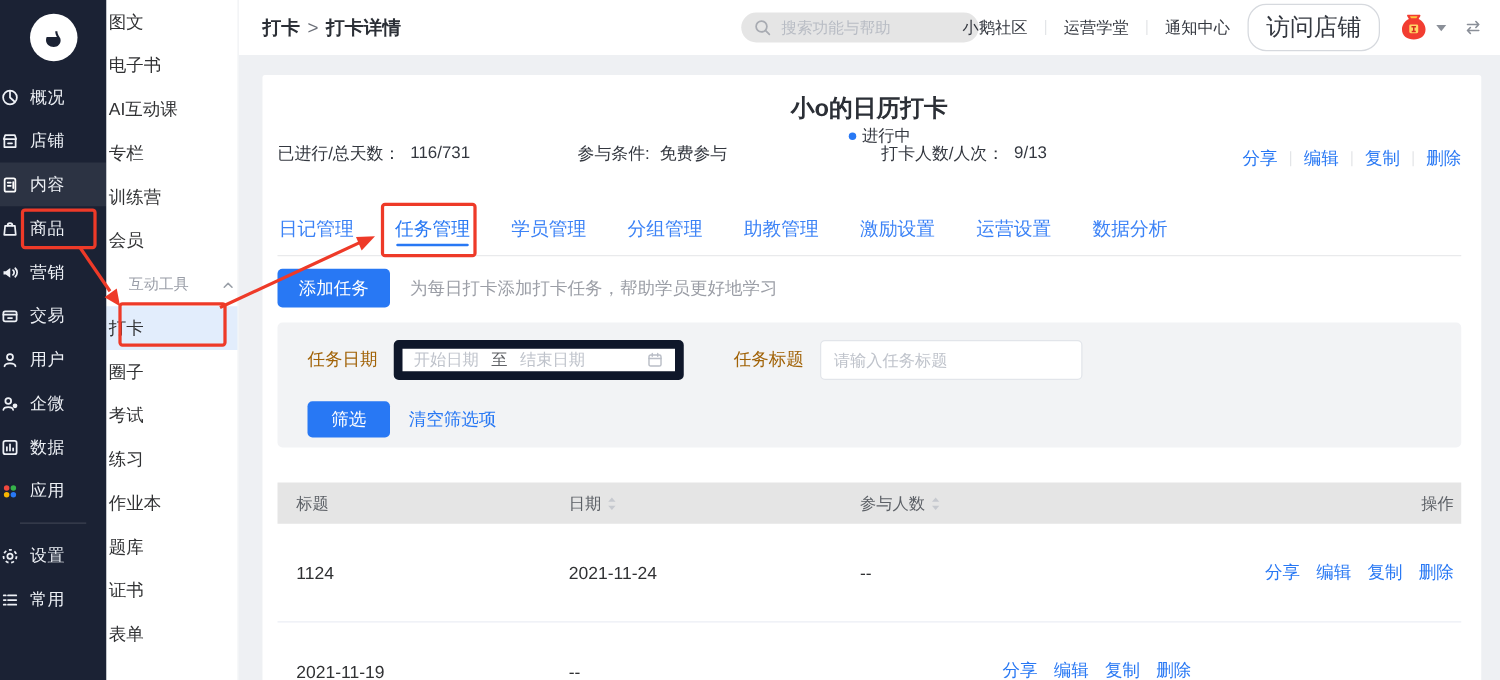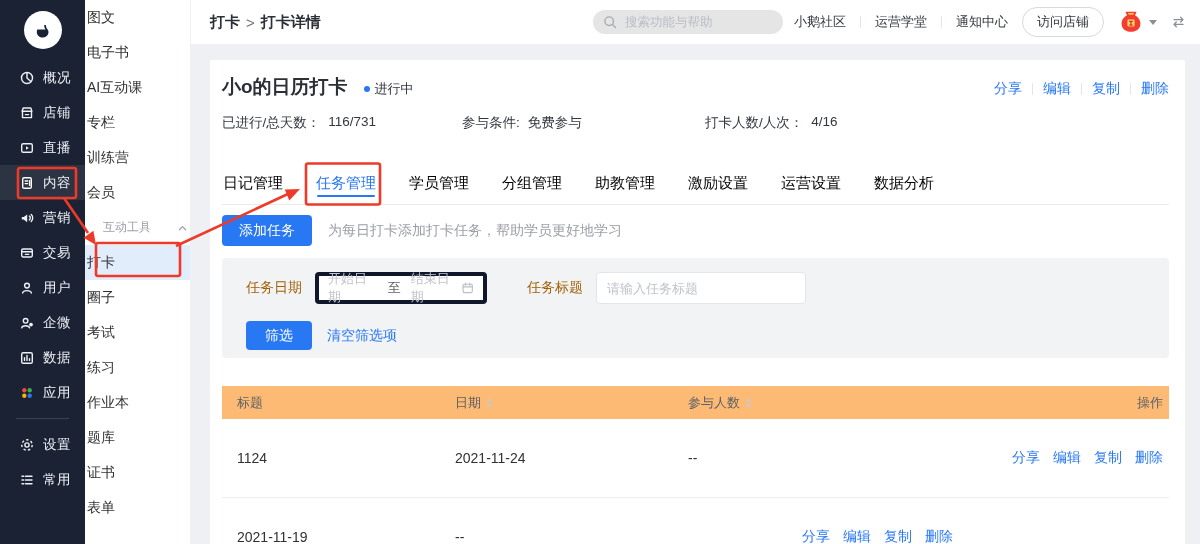--- a/index.html
+++ b/index.html
@@ -7,85 +7,85 @@
     width:1200px;height:544px;position:relative;overflow:hidden;
     font-family:"Liberation Sans","DejaVu Sans",sans-serif;
     background:#eef0f3;color:#303133;
     -webkit-font-smoothing:antialiased;
   }
   
   .sidebar{position:absolute;left:0;top:0;width:85px;height:544px;background:#1b2234;z-index:5;}
   .logo-wrap{height:60px;display:flex;align-items:center;justify-content:center;}
   .logo{width:38px;height:38px;background:#fff;border-radius:50%;display:flex;align-items:center;justify-content:center;}
   .nav{display:flex;flex-direction:column;}
-  .nav-item{height:35px;display:flex;align-items:center;padding-left:19px;cursor:pointer;color:#eef1f6;font-size:13.5px;}
+  .nav-item{height:35px;display:flex;align-items:center;cursor:pointer;color:#eef1f6;font-size:13.5px;}
   .nav-item .lbl{margin-left:8px;letter-spacing:.5px;}
   .nav-item.active{background:rgba(255,255,255,.08);}
   .nav-divider{height:1px;background:rgba(255,255,255,.14);margin:8px 16px;}
   .nav-item svg{flex:0 0 auto;}
   
   .submenu{position:absolute;left:85px;top:0;width:105px;height:544px;background:#fff;border-right:1px solid #f0f1f3;z-index:4;}
   .sub-item{height:35px;display:flex;align-items:center;padding-left:2px;font-size:14px;color:#303133;cursor:pointer;}
   .sub-item.active{background:#e2edfc;}
   .sub-section{height:35px;display:flex;align-items:center;padding-left:18px;font-size:12px;color:#9a9ea8;}
   .sub-section svg{margin-left:26px;}
   
   .topbar{position:absolute;left:190px;top:0;width:1010px;height:44px;background:#fff;display:flex;align-items:center;z-index:3;}
   .breadcrumb{margin-left:20px;font-size:15px;font-weight:bold;color:#2b2f36;display:flex;align-items:center;gap:6px;}
   .breadcrumb .sep{color:#6b6f78;font-weight:normal;}
   .search-box{position:absolute;left:403px;top:10px;width:170px;height:24px;background:#e5e5e5;border-radius:13px;display:flex;align-items:center;padding:0 10px;gap:6px;}
   .search-box input{border:none;outline:none;background:transparent;font-size:12.5px;color:#606266;width:120px;font-family:inherit;}
   .search-box input::placeholder{color:#b8bcc4;}
   .top-right{position:absolute;right:14px;top:0;height:44px;display:flex;align-items:center;gap:14px;}
   .top-link{font-size:13px;color:#33373f;cursor:pointer;white-space:nowrap;}
   .v-sep{width:1px;height:12px;background:#e3e5e8;}
-  .visit-btn{border:1px solid #d6d9de;border-radius:15px;padding:5px 14px;font-size:13px;color:#33373f;background:#fff;cursor:pointer;white-space:nowrap;}
+  .visit-btn{border:1px solid #d6d9de;border-radius:15px;padding:5px 14px;font-size:19px;color:#33373f;background:#fff;cursor:pointer;white-space:nowrap;}
   .avatar-wrap{display:flex;align-items:center;gap:5px;cursor:pointer;}
   .caret-down{width:0;height:0;border-left:4.5px solid transparent;border-right:4.5px solid transparent;border-top:5.5px solid #8a8f98;}
   
   .card{position:absolute;left:210px;top:60px;width:975px;height:560px;background:#fff;border-radius:2px;z-index:2;}
-  .title-row{position:absolute;left:12px;right:16px;top:14px;height:30px;display:flex;}
+  .title-row{position:absolute;left:12px;right:16px;top:14px;height:30px;display:flex;align-items:center;flex-direction:column;}
   .page-title{font-size:19px;font-weight:bold;color:#2b2f36;}
   .status{display:flex;align-items:center;margin-left:16px;gap:5px;}
   .status-dot{width:6px;height:6px;border-radius:50%;background:#2878f4;}
   .status-text{font-size:13px;color:#33373f;}
   .title-actions{margin-left:auto;display:flex;align-items:center;gap:10px;}
   .blue-link{color:#2878f4;font-size:14px;cursor:pointer;text-decoration:none;white-space:nowrap;}
   .info-row{position:absolute;left:12px;right:16px;top:54px;height:18px;display:flex;font-size:13.5px;color:#33373f;}
   .info-item{display:flex;}
   .info-item .ilabel{margin-right:8px;}
   .info-item:nth-child(1){width:240px;}
   .info-item:nth-child(2){width:243px;}
   .info-item:nth-child(3){width:237px;}
   
   .tabs{position:absolute;left:12px;right:16px;top:103px;height:41px;display:flex;gap:31px;border-bottom:1px solid #e9eaec;}
-  .tab{font-size:15px;color:#000000;display:flex;align-items:center;cursor:pointer;position:relative;padding:0 1px;}
+  .tab{font-size:15px;color:#3b82f6;display:flex;align-items:center;cursor:pointer;position:relative;padding:0 1px;}
   .tab.active{color:#2878f4;}
   .tab.active:after{content:"";position:absolute;left:2px;right:2px;bottom:7px;height:2.5px;border-radius:2px;background:#2878f4;}
   
   .toolbar{position:absolute;left:12px;right:16px;top:155px;height:31px;display:flex;align-items:center;}
   .btn-primary{background:#2878f4;color:#fff;border:none;border-radius:4px;font-size:14px;height:31px;padding:0 17px;cursor:pointer;font-family:inherit;}
   .toolbar-hint{margin-left:16px;font-size:14px;color:#9b9ea6;}
   
   .filter-panel{position:absolute;left:12px;right:16px;top:198px;height:100px;background:#f2f3f5;border-radius:4px;}
   .filter-row1{position:absolute;left:24px;top:14px;display:flex;align-items:center;}
   .flabel{font-size:14px;color:#a16207;margin-right:13px;}
-  .date-range{width:172px;height:32px;background:#fff;border:4px solid #0f172a;border-radius:4px;display:flex;align-items:center;padding:0 9px;box-sizing:border-box;cursor:text;}
+  .date-range{width:232px;height:32px;background:#fff;border:7px solid #0f172a;border-radius:4px;display:flex;align-items:center;padding:0 9px;box-sizing:border-box;cursor:text;}
   .ph{font-size:13px;color:#bfc3cb;}
   .to-txt{font-size:13px;color:#606266;margin:0 10px;}
   .date-range svg{margin-left:auto;}
   .text-input{width:210px;height:32px;background:#fff;border:1px solid #e2e5ea;border-radius:4px;margin-left:0;padding:0 10px;box-sizing:border-box;font-size:13px;color:#0f172a;outline:none;font-family:inherit;}
   .text-input::placeholder{color:#bfc3cb;}
   .ftitle{margin-left:40px;}
   .filter-row2{position:absolute;left:24px;top:63px;display:flex;align-items:center;}
   .btn-filter{background:#2878f4;color:#fff;border:none;border-radius:4px;font-size:14px;height:29px;padding:0 19px;cursor:pointer;font-family:inherit;}
   .clear-link{margin-left:15px;font-size:14px;color:#2878f4;cursor:pointer;}
   
   .table{position:absolute;left:12px;right:16px;top:326px;}
-  .thead{height:33px;background:#fdba74;display:grid;grid-template-columns:218px 233px 1fr 210px;align-items:center;padding:0 6px 0 15px;font-size:13px;color:#5c6066;}
+  .thead{height:33px;background:#e5e5e5;display:grid;grid-template-columns:218px 233px 1fr 210px;align-items:center;padding:0 6px 0 15px;font-size:13px;color:#5c6066;}
   .thead .th{display:flex;align-items:center;gap:4px;}
   .thead .th.op{justify-content:flex-end;}
   .trow{height:78px;display:grid;grid-template-columns:218px 233px 1fr 210px;align-items:center;padding:0 6px 0 15px;font-size:14px;color:#303133;border-bottom:1px solid #ebeef5;}
   .row-actions{display:flex;justify-content:flex-end;gap:13px;}
   .sort-btn{display:inline-flex;cursor:pointer;}
   
   .annotations{position:absolute;left:0;top:0;width:1200px;height:544px;z-index:60;pointer-events:none;}
 </style>
 </head>
 <body>
@@ -107,34 +107,34 @@
       <span class="lbl">概况</span>
     </div>
     <div class="nav-item">
       <svg width="16" height="16" viewBox="0 0 16 16" fill="none" stroke="#eef1f6" stroke-width="1.4" stroke-linecap="round" stroke-linejoin="round">
           <path d="M3.1 6.2L4.2 3h7.6l1.1 3.2"></path>
           <path d="M3.5 6.2h9v6.4h-9z"></path>
           <path d="M6.4 9.6h3.2"></path>
         </svg>
       <span class="lbl">店铺</span>
     </div>
-    <div class="nav-item">
-      <svg width="16" height="16" viewBox="0 0 16 16" fill="none" stroke="#eef1f6" stroke-width="1.4" stroke-linejoin="round">
-          <rect x="2.7" y="3.7" width="10.6" height="8.6" rx="1.6"></rect>
-          <path d="M7 6.3l2.8 1.7L7 9.7z" fill="#eef1f6" stroke="none"></path>
-        </svg>
-      <span class="lbl">直播</span>
-    </div>
     <div class="nav-item active">
       <svg width="16" height="16" viewBox="0 0 16 16" fill="none" stroke="#ffffff" stroke-width="1.4" stroke-linecap="round" stroke-linejoin="round">
           <rect x="3.7" y="2.7" width="8.6" height="10.6" rx="1.4"></rect>
           <path d="M6.2 6h2.4M6.2 8.6h2.4"></path>
           <path d="M10.6 5.6v4.8"></path>
         </svg>
       <span class="lbl">内容</span>
+    </div>
+    <div class="nav-item">
+      <svg width="16" height="16" viewBox="0 0 16 16" fill="none" stroke="#eef1f6" stroke-width="1.4" stroke-linecap="round" stroke-linejoin="round">
+          <path d="M4.1 5.6h7.8l.7 7.2H3.4z"></path>
+          <path d="M6.1 5.4a1.9 1.9 0 013.8 0"></path>
+        </svg>
+      <span class="lbl">商品</span>
     </div>
     <div class="nav-item">
       <svg width="16" height="16" viewBox="0 0 16 16" fill="none" stroke="#eef1f6" stroke-width="1.4" stroke-linecap="round" stroke-linejoin="round">
           <path d="M2.8 7v2.6h1.9l3.5 2.6V4.4L4.7 7z" fill="#eef1f6" stroke="none"></path>
           <path d="M10.4 6.1c1.2 1 1.2 2.8 0 3.8M12.2 4.6c2 1.9 2 4.9 0 6.8"></path>
         </svg>
       <span class="lbl">营销</span>
     </div>
     <div class="nav-item">
       <svg width="16" height="16" viewBox="0 0 16 16" fill="none" stroke="#eef1f6" stroke-width="1.4" stroke-linecap="round" stroke-linejoin="round">
@@ -302,21 +302,21 @@
     <div class="info-item">
       <span class="ilabel">已进行/总天数：</span>
       <span>116/731</span>
     </div>
     <div class="info-item">
       <span class="ilabel">参与条件:</span>
       <span>免费参与</span>
     </div>
     <div class="info-item">
       <span class="ilabel">打卡人数/人次：</span>
-      <span>4/16</span>
+      <span>9/13</span>
     </div>
   </div>
 
   <div class="tabs">
     <div class="tab">日记管理</div>
     <div class="tab active">任务管理</div>
     <div class="tab">学员管理</div>
     <div class="tab">分组管理</div>
     <div class="tab">助教管理</div>
     <div class="tab">激励设置</div>

